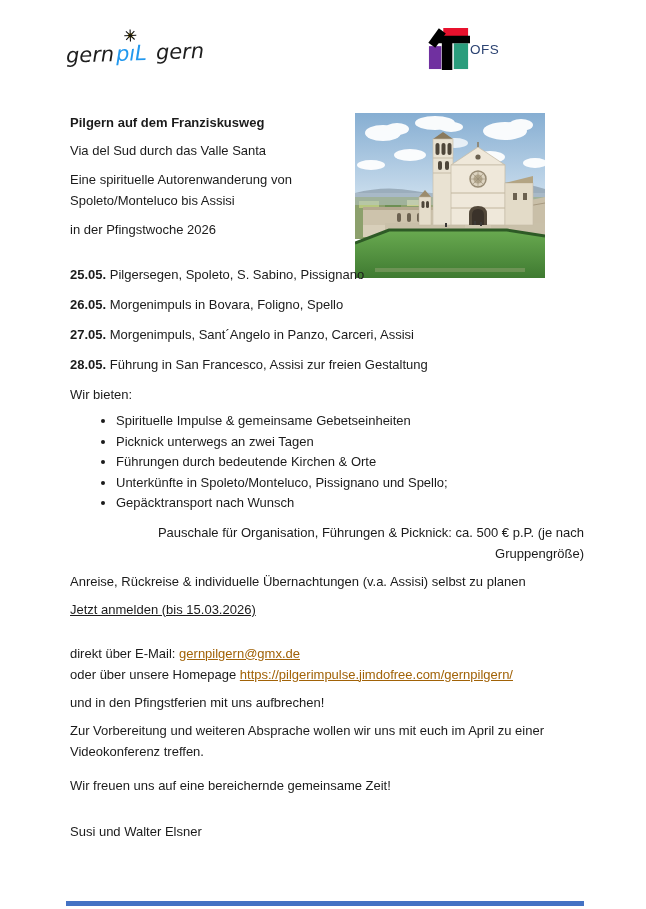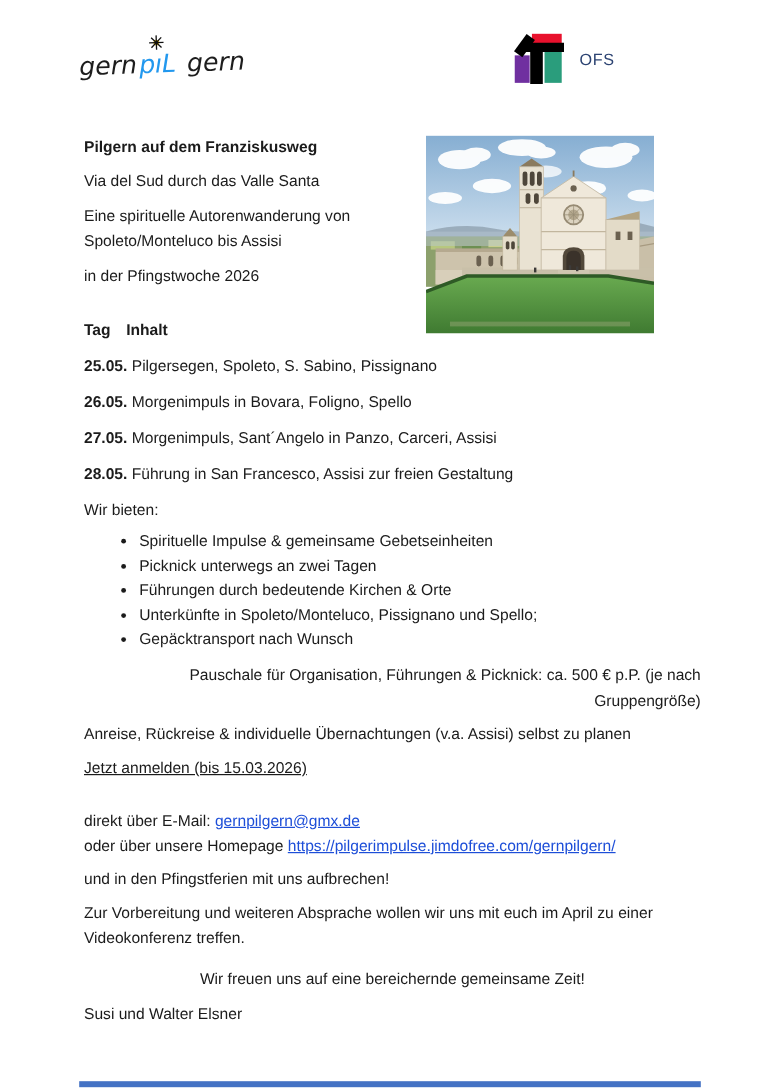--- a/index.html
+++ b/index.html
@@ -4,21 +4,21 @@
 <style>
   html,body{margin:0;padding:0;}
   body{
     width:646px;height:909px;background:#ffffff;position:relative;overflow:hidden;
     font-family:"Liberation Sans", sans-serif;color:#1b1b1b;
   }
   .page{position:absolute;inset:0;background:#fff;}
 
   
   .logo-wrap{position:absolute;left:64px;top:20px;width:160px;height:62px;}
-  .ofs-wrap{position:absolute;left:428px;top:28px;display:flex;align-items:center;gap:13px;}
+  .ofs-wrap{position:absolute;left:428px;top:28px;display:flex;align-items:center;gap:0;}
   .ofs-label{font-size:13.5px;color:#2c4372;letter-spacing:.5px;}
 
   
   .photo{position:absolute;left:355px;top:113px;width:190px;height:165px;}
 
   
   .content{position:absolute;left:70px;top:112px;width:514px;font-size:13px;line-height:21px;}
   .content p{margin:0;}
   .b{font-weight:bold;}
   .m-title{margin:0 0 7px !important;font-weight:bold;}
@@ -30,22 +30,22 @@
   .sched-row{margin:0 0 9px !important;white-space:pre-wrap;}
   .m-bieten{margin:0 0 6px !important;}
   ul.offers{margin:0 0 8px;padding:0 0 0 46px;list-style:disc;}
   ul.offers li{line-height:20.5px;}
   .m-pausch{margin:0 0 7px !important;text-align:right;}
   .m-anreise{margin:0 0 7px !important;}
   .m-jetzt{margin:0 0 23px !important;text-decoration:underline;}
   .m-email{margin:0 0 7px !important;}
   .m-und{margin:0 0 7px !important;}
   .m-zur{margin:0 0 13px !important;}
-  .m-freuen{margin:0 0 8px !important;text-align:center;}
-  a.link{color:#1d4ed8;text-decoration:underline;cursor:pointer;}
+  .m-freuen{margin:0 0 25px !important;}
+  a.link{color:#a16207;text-decoration:underline;cursor:pointer;}
   .bottom-bar{position:absolute;left:66px;top:901px;width:518px;height:5px;background:#4472c4;}
 </style>
 </head>
 <body>
 
 <div class="page">
 
   <div class="logo-wrap">
     <svg width="160" height="62" viewBox="0 0 160 62">
       <g transform="rotate(-2 80 36)">
@@ -196,21 +196,20 @@
       <rect x="20" y="155" width="150" height="4" fill="#7e9a63" opacity="0.7"></rect>
     </svg>
   </div>
 
   <div class="content">
     <p class="m-title">Pilgern auf dem Franziskusweg</p>
     <p class="m-via">Via del Sud durch das Valle Santa</p>
     <p class="m-eine"><span>Eine spirituelle Autorenwanderung von</span><br><span>Spoleto/Monteluco bis Assisi</span></p>
     <p class="m-week">in der Pfingstwoche 2026</p>
 
-    <p class="m-head"><span>Tag</span><span class="inhalt-col">Inhalt</span></p>
 
     <p class="sched-row"><span class="b">25.05.</span><span> Pilgersegen, Spoleto, S. Sabino, Pissignano</span></p>
     <p class="sched-row"><span class="b">26.05.</span><span> Morgenimpuls in Bovara, Foligno, Spello</span></p>
     <p class="sched-row"><span class="b">27.05.</span><span> Morgenimpuls, Sant´Angelo in Panzo, Carceri, Assisi</span></p>
     <p class="sched-row"><span class="b">28.05.</span><span> Führung in San Francesco, Assisi zur freien Gestaltung</span></p>
 
     <p class="m-bieten">Wir bieten:</p>
     <ul class="offers">
       <li>Spirituelle Impulse &amp; gemeinsame Gebetseinheiten</li>
       <li>Picknick unterwegs an zwei Tagen</li>

